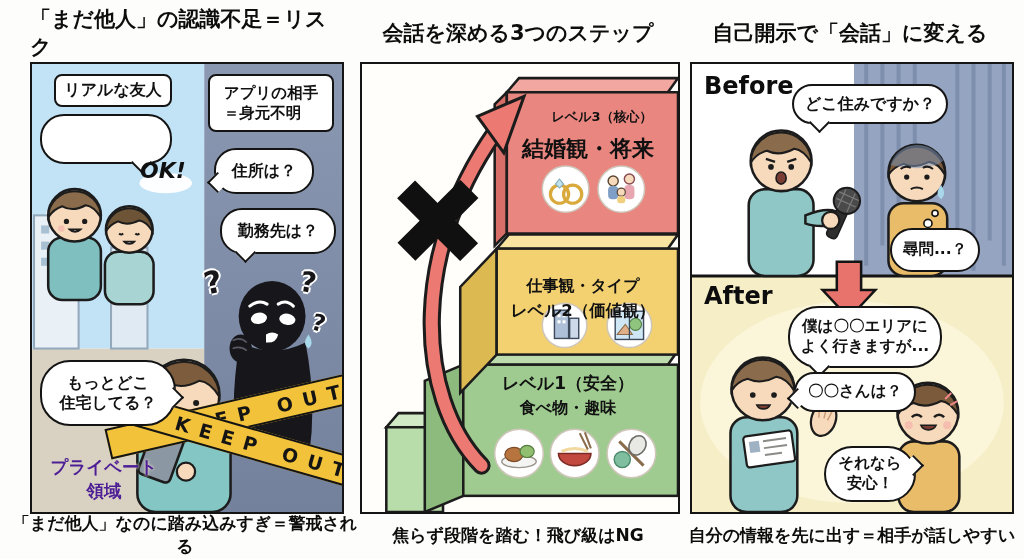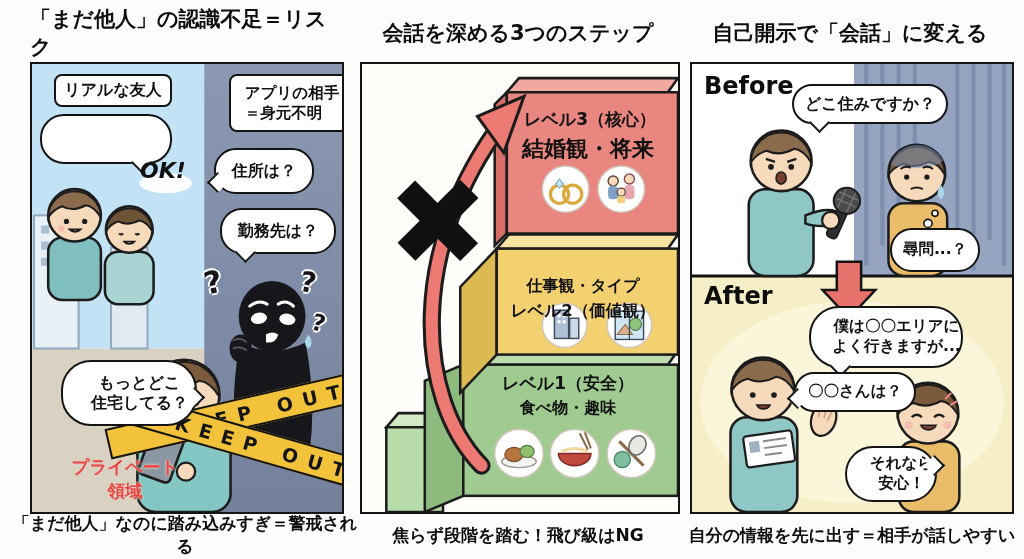--- a/index.html
+++ b/index.html
@@ -4,21 +4,21 @@
 <style>
   html,body{margin:0;padding:0;background:#fff;}
   .stage{position:relative;width:1024px;height:559px;background:#fdfdfb;overflow:hidden;
          font-family:"DejaVu Sans","Liberation Sans",sans-serif;color:#111;}
   .title{position:absolute;top:16px;height:34px;display:flex;align-items:center;justify-content:center;
          font-weight:bold;font-size:21px;color:#0d0d0d;}
   .caption{position:absolute;top:520px;height:30px;display:flex;align-items:center;justify-content:center;
          font-weight:bold;font-size:17px;color:#0d0d0d;text-align:center;}
   .panel{position:absolute;top:62px;height:448px;border:2.5px solid #151515;background:#fff;overflow:hidden;}
   .panel svg{position:absolute;left:0;top:0;width:100%;height:100%;}
-  .pre{white-space:pre-line;margin-left:21px;}
+  .pre{white-space:pre-line;}
   .bubble{position:absolute;background:#fff;border:2.5px solid #141414;border-radius:28px;
           display:flex;align-items:center;justify-content:center;text-align:center;
           font-weight:bold;line-height:1.28;z-index:3;}
   .tail{position:absolute;width:13px;height:13px;background:#fff;
         border-right:2.5px solid #141414;border-bottom:2.5px solid #141414;z-index:-1;}
   .bubble .tail{z-index:0;}
   .label-box{position:absolute;background:#fff;border:2.5px solid #141414;border-radius:8px;
           display:flex;align-items:center;justify-content:center;text-align:left;
           font-weight:bold;line-height:1.3;z-index:3;font-family:Liberation Serif, serif;}
   .plain-label{position:absolute;font-weight:bold;text-align:center;line-height:1.35;z-index:3;
@@ -130,21 +130,21 @@
       <span>勤務先は？</span>
     </div>
     <div class="qmark" style="left:172px;top:200px;font-size:31px;transform:rotate(-12deg);">?</div>
     <div class="qmark" style="left:268px;top:202px;font-size:28px;transform:rotate(10deg);">?</div>
     <div class="qmark" style="left:280px;top:246px;font-size:23px;transform:rotate(16deg);">?</div>
     <div class="bubble pre" style="left:8px;top:296px;width:132px;height:62px;font-size:16px;border-radius:30px;">
       <span class="tail" style="right:-7px;top:28px;transform:rotate(-45deg);"></span>
       <span class="pre">もっとどこ
 住宅してる？</span>
     </div>
-    <div class="plain-label pre" style="left:10px;top:392px;width:124px;font-size:17.5px;color:#ef4444;">プライベート
+    <div class="plain-label pre" style="left:10px;top:392px;width:124px;font-size:17.5px;color:#4c1d95;">プライベート
 領域</div>
     <div class="tape" style="left:72px;top:330px;width:306px;transform:rotate(-13deg);">KEEP OUT</div>
     <div class="tape" style="left:88px;top:368px;width:286px;transform:rotate(16deg);">KEEP OUT</div>
   </div>
   <div class="caption" style="left:10px;width:350px;">「まだ他人」なのに踏み込みすぎ＝警戒される</div>
 
   <div class="panel" style="left:360px;width:316px;background:#fffefb;">
     <svg viewBox="0 0 312 444" preserveAspectRatio="none">
       <g>
         <polygon points="36,346 92,346 80,360 24,360" fill="#d2e9c6" stroke="#1c1c1c" stroke-width="2.5"></polygon>
@@ -218,21 +218,21 @@
       <g>
         <path d="M118,398 C 52,330 46,180 140,56" stroke="#1c1c1c" stroke-width="18" fill="none" stroke-linecap="round"></path>
         <path d="M118,398 C 52,330 46,180 140,56" stroke="#ed7a72" stroke-width="12" fill="none" stroke-linecap="round"></path>
         <polygon points="160,32 114,52 140,88" fill="#ed7a72" stroke="#1c1c1c" stroke-width="3"></polygon>
       </g>
       <g transform="rotate(45 75 155)">
         <rect x="31" y="143" width="88" height="25" fill="#101010"></rect>
         <rect x="62.5" y="111" width="25" height="88" fill="#101010"></rect>
       </g>
     </svg>
-    <div class="lvl-text" style="left:145px;top:44px;width:166px;font-size:17px;">レベル3（核心）</div>
+    <div class="lvl-text" style="left:157px;top:44px;width:166px;font-size:13px;">レベル3（核心）</div>
     <div class="lvl-text" style="left:143px;top:70px;width:166px;font-size:22px;">結婚観・将来</div>
     <div class="lvl-text" style="left:133px;top:188px;width:176px;font-size:16.5px;margin-top:48px;">レベル2（価値観）</div>
     <div class="lvl-text" style="left:133px;top:212px;width:176px;font-size:16px;">仕事観・タイプ</div>
     <div class="lvl-text" style="left:104px;top:308px;width:204px;font-size:17px;">レベル1（安全）</div>
     <div class="lvl-text" style="left:104px;top:334px;width:204px;font-size:16px;">食べ物・趣味</div>
   </div>
   <div class="caption" style="left:363px;width:310px;">焦らず段階を踏む！飛び級はNG</div>
 
   <div class="panel" style="left:690px;width:320px;">
     <svg viewBox="0 0 316 444" preserveAspectRatio="none">

